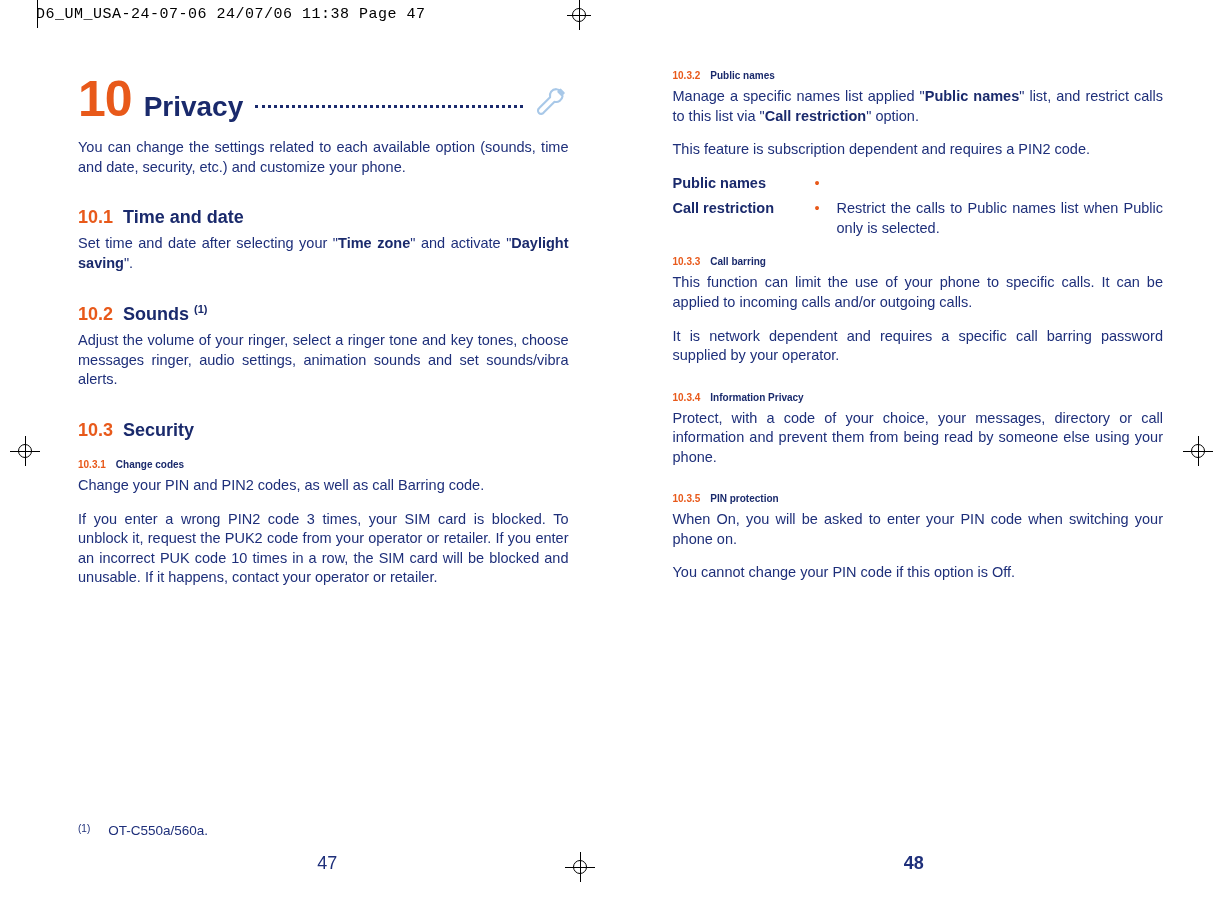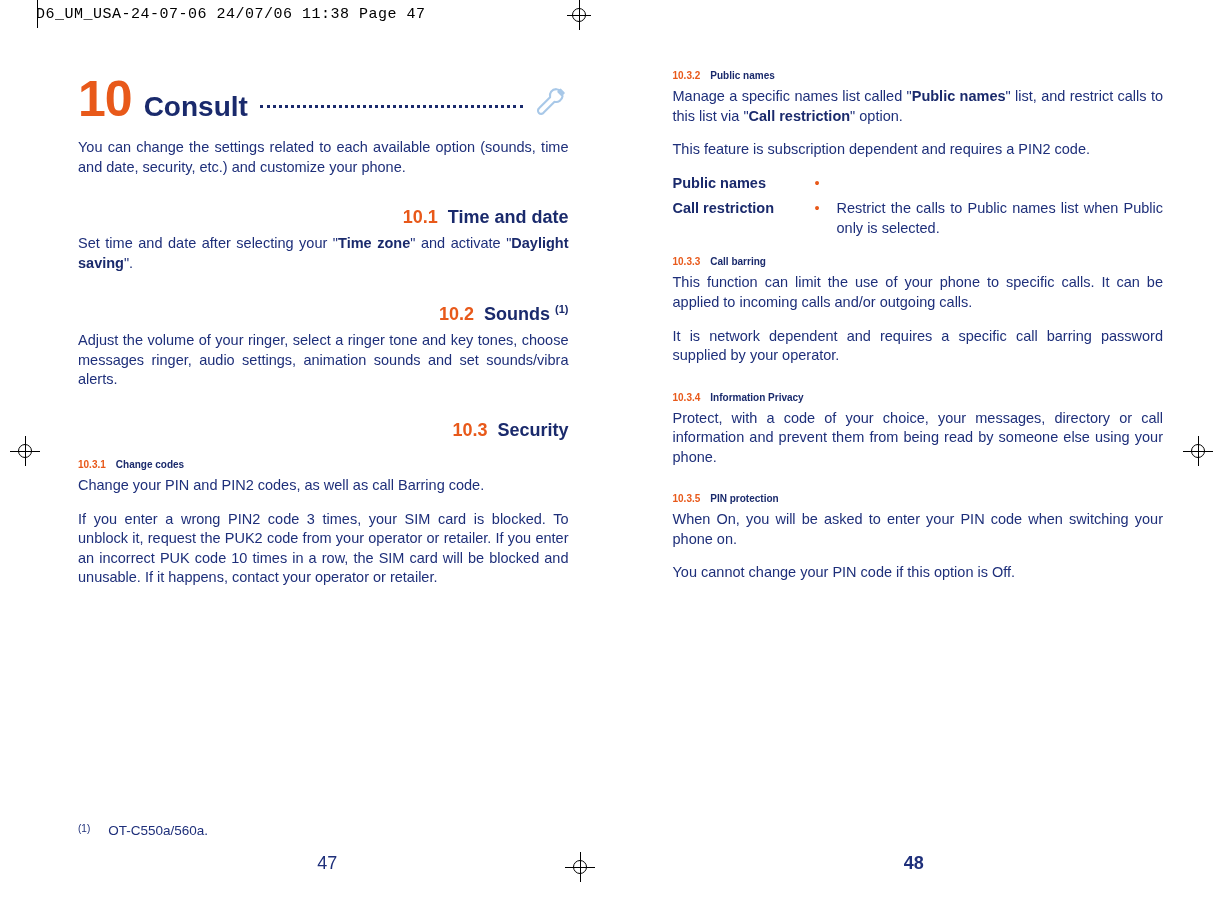--- a/index.html
+++ b/index.html
@@ -111,21 +111,20 @@
     margin: 0 0 14px 0;
     font-size: 14.5px;
     line-height: 1.35;
     text-align: justify;
   }
   .sect {
     margin: 16px 0 6px 0;
     font-size: 18px;
     font-weight: 700;
     color: var(--navy);
-    text-align: right;
   }
   .sect .num { color: var(--orange); margin-right: 10px; }
   .sup { font-size: 11px; vertical-align: super; }
 
   .subsect {
     margin: 12px 0 6px 0;
     font-size: 10px;
     font-weight: 700;
     color: var(--navy);
   }
@@ -182,21 +181,21 @@
   </div>
 <div class="crop-side bottom">
     <div class="circle"></div>
   </div>
 
 <div class="spread">
 
   <div class="page page-left">
     <h1 class="chapter">
       <span class="chap-num">10</span>
-      <span class="chap-title">Consult</span>
+      <span class="chap-title">Privacy</span>
       <span class="chap-dots"></span>
       <span class="wrench">
         <svg viewBox="0 0 32 32" width="34" height="34">
           <path d="M20 3a6 6 0 0 0-5.8 7.6L4 20.8a3 3 0 1 0 4.2 4.2L18.4 14.8A6 6 0 1 0 20 3zm2 2.5 2-2 3 3-2 2-3-3z" fill="none" stroke="#a8c8e8" stroke-width="2" stroke-linejoin="round"></path>
         </svg>
       </span>
     </h1>
 
     <p>You can change the settings related to each available option (sounds, time and date, security, etc.) and customize your phone.</p>
 
@@ -229,21 +228,21 @@
 
     <div class="pagenum">47</div>
   </div>
 
   <div class="page page-right">
 
     <div class="subsect" style="margin-top:0">
       <span class="num">10.3.2</span><span>Public names</span>
     </div>
     <p>
-      <span>Manage a specific names list called "</span><strong>Public names</strong><span>" list, and restrict calls to this list via "</span><strong>Call restriction</strong><span>" option.</span>
+      <span>Manage a specific names list applied "</span><strong>Public names</strong><span>" list, and restrict calls to this list via "</span><strong>Call restriction</strong><span>" option.</span>
     </p>
     <p>This feature is subscription dependent and requires a PIN2 code.</p>
 
     <div class="defrow">
       <div class="term">Public names</div>
       <div class="bullet">•</div>
     </div>
     <div class="defrow">
       <div class="term">Call restriction</div>
       <div class="bullet">•</div>

